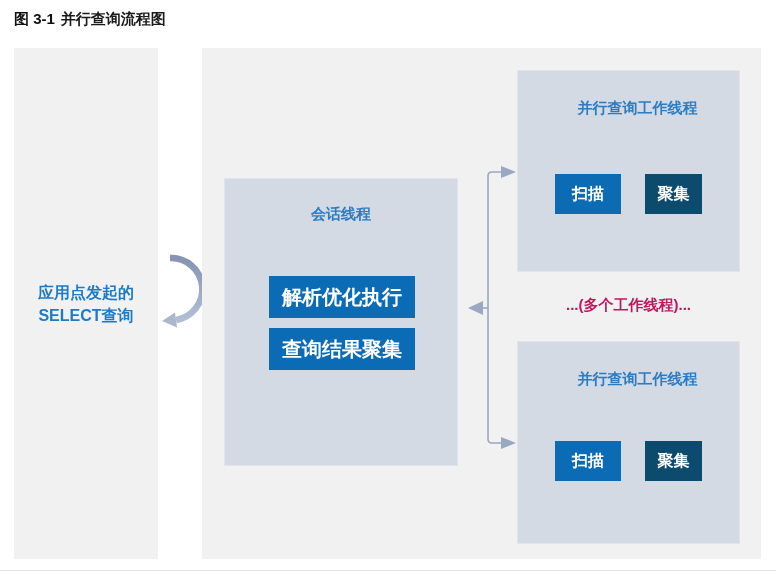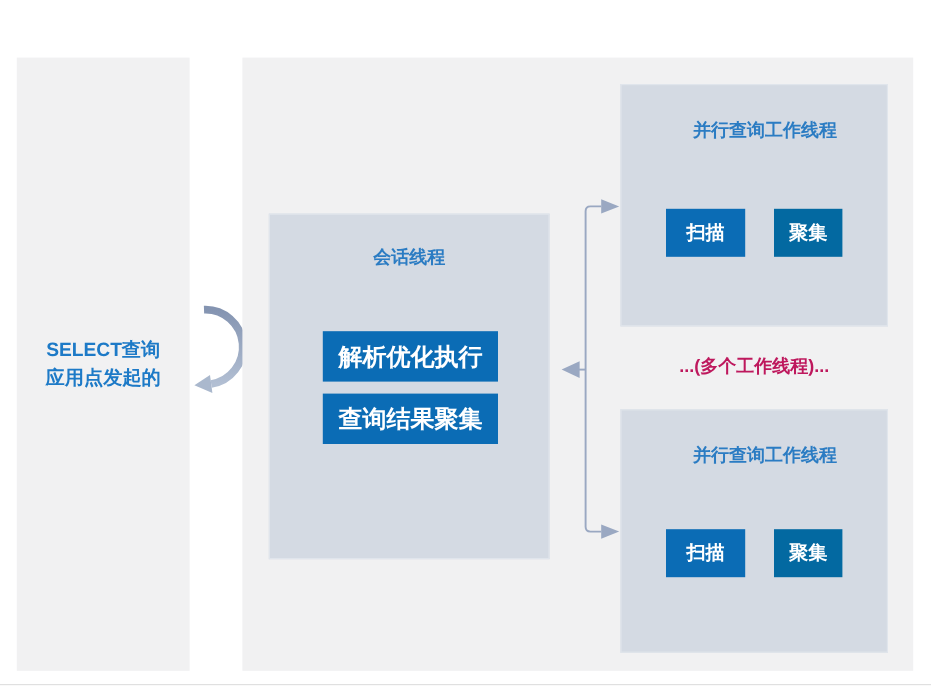--- a/index.html
+++ b/index.html
@@ -41,41 +41,44 @@
   .task-row{
     position:absolute;left:0;width:100%;display:flex;justify-content:center;gap:24px;
   }
   .worker-top .task-row{top:103px;}
   .worker-bottom .task-row{top:99px;}
   .task-btn{
     height:40px;display:flex;align-items:center;justify-content:center;
     color:#ffffff;font-weight:bold;font-size:16px;
   }
   .task-scan{width:66px;background:#0b6cb5;}
-  .task-agg{width:57px;background:#0369a1;}
+  .task-agg{width:57px;background:#0c4a6e;}
   
   .mid-label{
     position:absolute;left:517px;top:296px;width:223px;text-align:center;
     color:#be185d;font-weight:bold;font-size:15px;
   }
   
   .curve-arrow{position:absolute;left:152px;top:248px;}
   .connector{position:absolute;left:455px;top:160px;}
   .bottom-rule{position:absolute;left:0;top:570px;width:776px;height:1px;background:#e0e0e0;}
 </style>
 </head>
 <body>
 
 <div class="page">
 
+  <div class="caption">
+    <span class="cap-label">图 3-1</span><span class="cap-title">并行查询流程图</span>
+  </div>
 
   <div class="left-panel">
     <div class="left-text">
+      <div>应用点发起的</div>
       <div>SELECT查询</div>
-      <div>应用点发起的</div>
     </div>
   </div>
 
   <svg class="curve-arrow" width="60" height="90" viewBox="0 0 60 90">
     <defs>
       <linearGradient id="curveGrad" x1="0" y1="0" x2="0" y2="1">
         <stop offset="0" stop-color="#8494b1"></stop>
         <stop offset="1" stop-color="#b2bfd3"></stop>
       </linearGradient>
     </defs>

